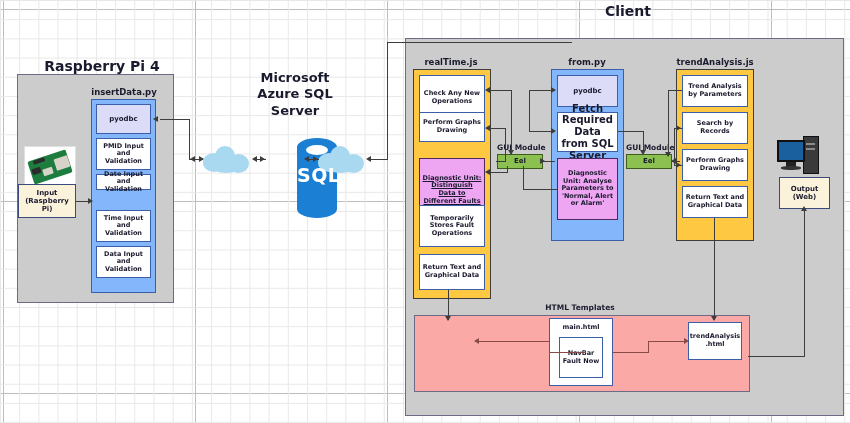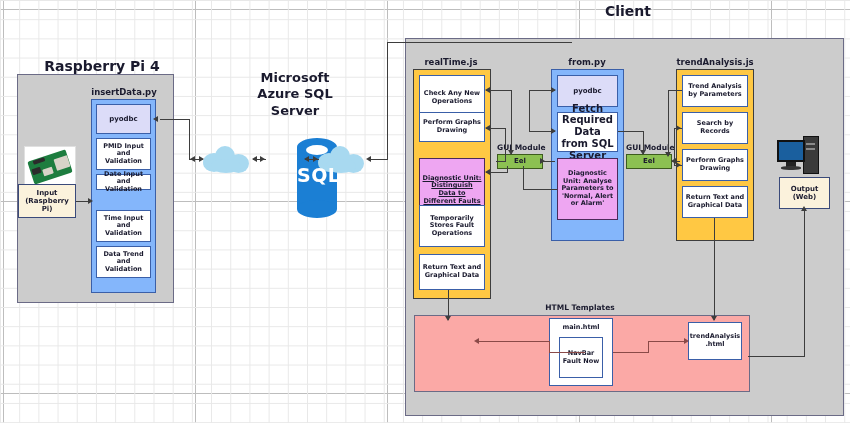--- a/index.html
+++ b/index.html
@@ -144,21 +144,21 @@
   <div class="abs box" style="left:96px;top:138px;width:55px;height:32px;font-size:6.5px;">
     <span>PMID Input and Validation</span>
   </div>
   <div class="abs box" style="left:96px;top:174px;width:55px;height:16px;font-size:6.5px;">
     <span>Date Input and Validation</span>
   </div>
   <div class="abs box" style="left:96px;top:210px;width:55px;height:32px;font-size:6.5px;">
     <span>Time Input and Validation</span>
   </div>
   <div class="abs box" style="left:96px;top:246px;width:55px;height:32px;font-size:6.5px;">
-    <span>Data Trend and Validation</span>
+    <span>Data Input and Validation</span>
   </div>
 
   <div class="ln lnh" style="left:76px;top:201px;width:15px;"></div>
   <div class="arw arw-r" style="left:88px;top:198px;"></div>
 
   <div class="abs lbl title-md" style="left:240px;top:70px;width:110px;">
     <span>Microsoft</span><br>
     <span>Azure SQL</span><br>
     <span>Server</span>
   </div>

